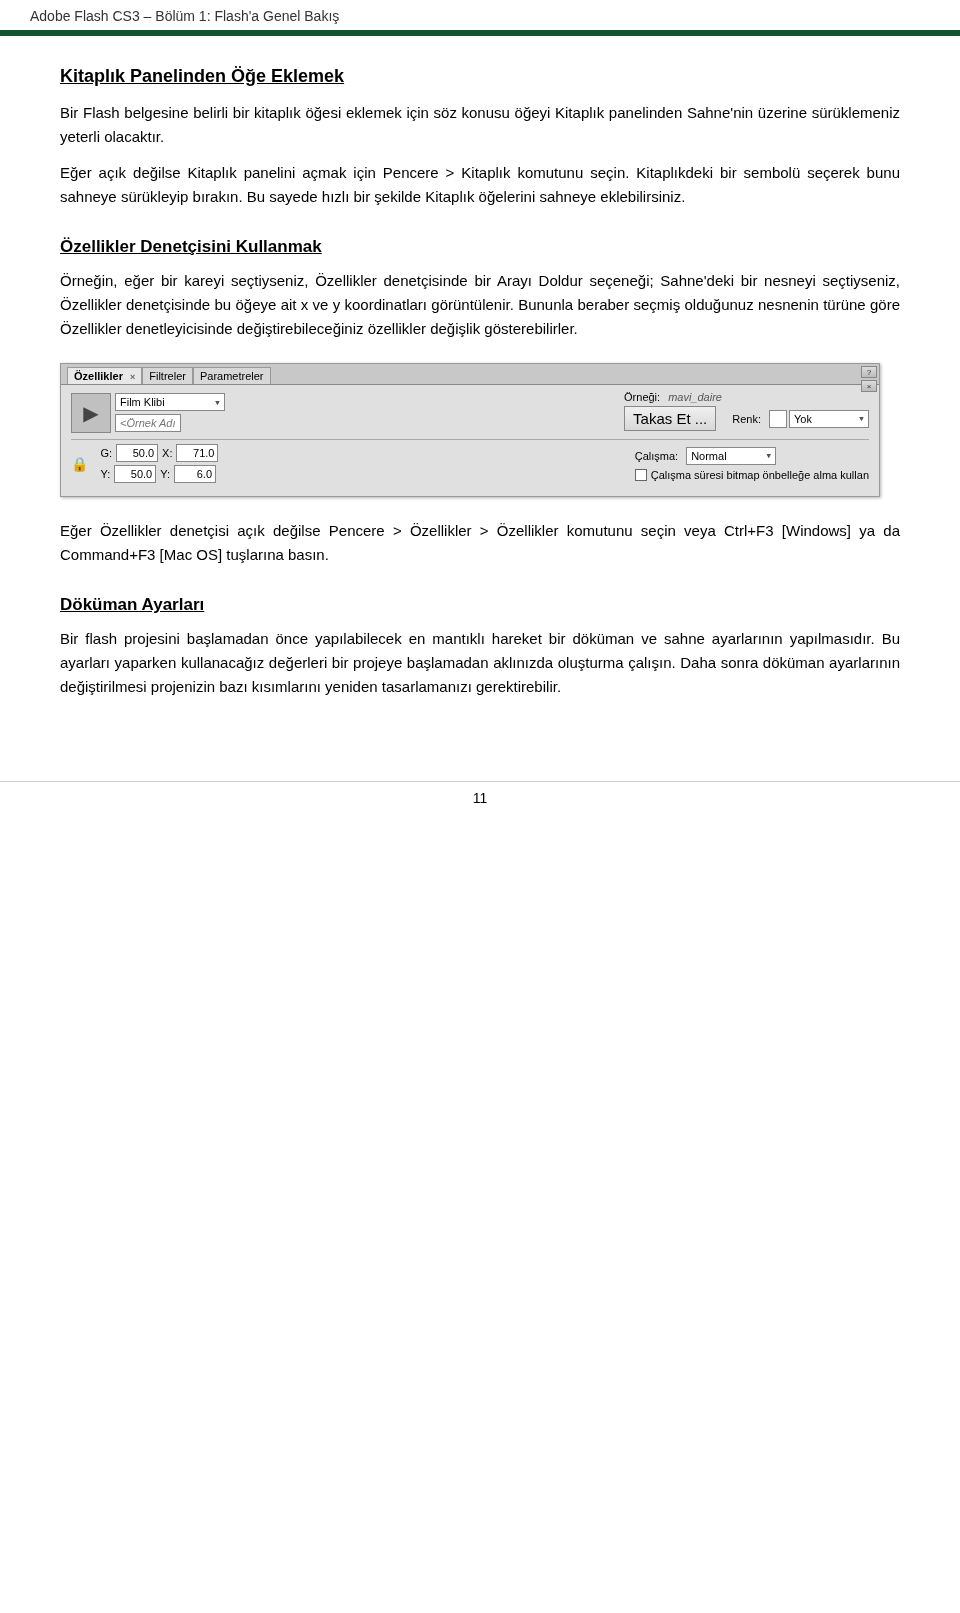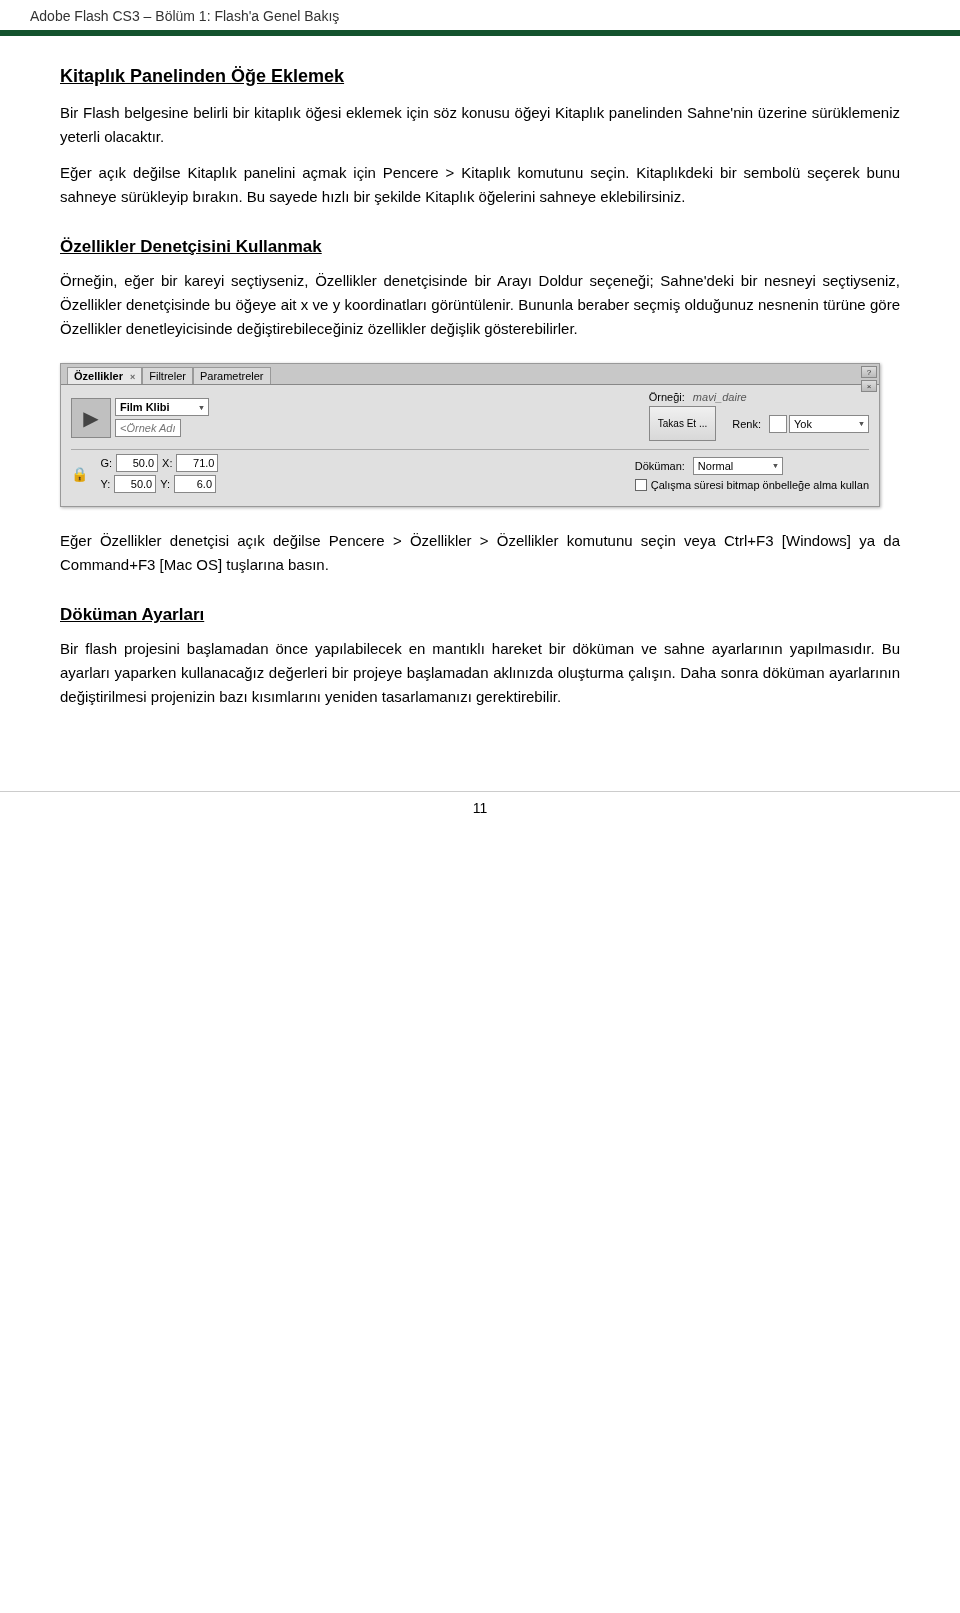--- a/index.html
+++ b/index.html
@@ -126,22 +126,22 @@
       height: 18px;
       width: 80px;
       color: #666;
       font-style: italic;
     }
 
     .flash-btn {
       background: linear-gradient(to bottom, #f0f0f0, #d8d8d8);
       border: 1px solid #888;
       padding: 1px 8px;
-      font-size: 10px;
-      height: 35px;
+      font-size: 15px;
+      height: 25px;
       cursor: pointer;
       white-space: nowrap;
     }
 
     .flash-num-input {
       background: #fff;
       border: 1px solid #888;
       padding: 1px 3px;
       font-size: 11px;
       height: 18px;
@@ -277,21 +277,21 @@
 
     <div class="flash-panel-body">
 
       <div class="flash-row">
 
         <div style="display:flex;align-items:center;gap:4px;">
           <div class="flash-icon-box">
             <span style="font-size:20px;color:#444;">▶</span>
           </div>
           <div>
-            <div class="flash-select" style="width:94px; position:relative;font-weight:bold;">
+            <div class="flash-select" style="width:110px; position:relative;">
               <span>Film Klibi</span>
               <span style="position:absolute;right:3px;font-size:7px;color:#555;">▼</span>
             </div>
             <div style="margin-top:3px;">
               <input class="flash-input" style="width: 66px; font-style: italic; color: rgb(102, 102, 102); font-size: 11px;" placeholder="&lt;Örnek Adı&gt;">
             </div>
           </div>
         </div>
 
         <div style="flex:1;"></div>
@@ -336,21 +336,21 @@
             <input class="flash-num-input" value="50.0" style="width: 42px; font-size: 11px;">
             <span class="flash-label">Y:</span>
             <input class="flash-num-input" value="6.0" style="width: 42px; font-size: 11px;">
           </div>
         </div>
 
         <div style="flex:1;"></div>
 
         <div>
           <div class="flash-row" style="margin-bottom:3px;">
-            <span class="flash-label">Döküman:</span>
+            <span class="flash-label">Çalışma:</span>
             <div class="flash-select" style="width:90px;position:relative;">
               <span>Normal</span>
               <span style="position:absolute;right:3px;font-size:7px;color:#555;">▼</span>
             </div>
           </div>
 
           <div class="flash-checkbox-row">
             <div class="flash-checkbox"></div>
             <span class="flash-label">Çalışma süresi bitmap önbelleğe alma kullan</span>
           </div>

